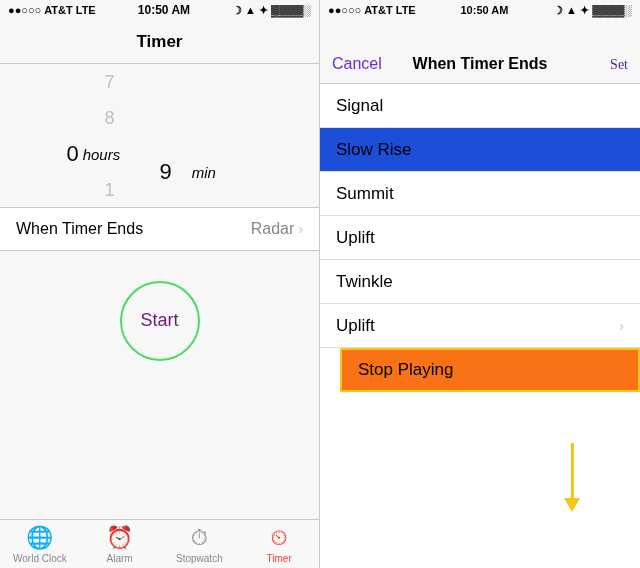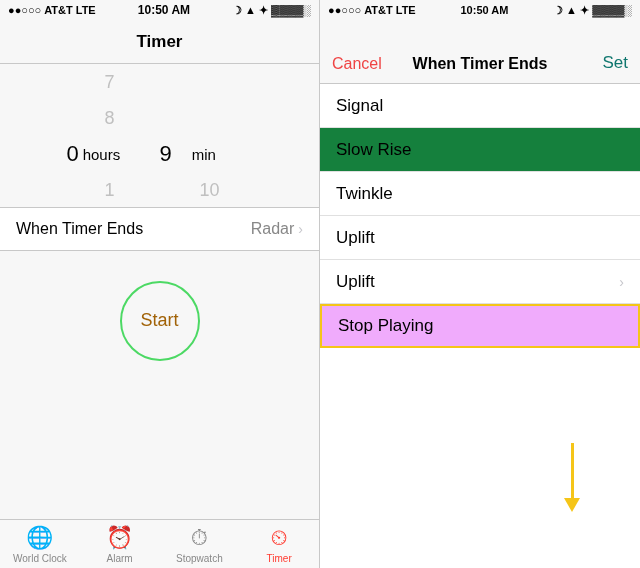--- a/index.html
+++ b/index.html
@@ -90,20 +90,21 @@
     .picker-col .picker-item.selected {
       color: #000;
       font-size: 22px;
       font-weight: 400;
     }
     .picker-unit {
       font-size: 18px;
       color: #000;
       width: 70px;
       text-align: left;
+      font-style: italic;
     }
 
     .when-timer-ends-row {
       background: #fff;
       border-top: 1px solid #c8c8c8;
       border-bottom: 1px solid #c8c8c8;
       height: 44px;
       display: flex;
       align-items: center;
       justify-content: space-between;
@@ -144,21 +145,21 @@
       display: flex;
       align-items: center;
       justify-content: center;
       font-size: 18px;
       cursor: pointer;
       border: 2px solid;
     }
     .btn-start {
       border-color: #4cd964;
       background: transparent;
-      color: #a16207;
+      color: #701a75;
     }
     .btn-pause {
       border-color: #c8c8c8;
       background: transparent;
       color: #888;
     }
 
     
     .tab-bar {
       height: 49px;
@@ -205,38 +206,39 @@
       height: 64px;
       background: #f7f7f7;
       border-bottom: 1px solid #c8c8c8;
       display: flex;
       align-items: flex-end;
       padding-bottom: 10px;
       padding-left: 12px;
       padding-right: 12px;
     }
     .right-nav-cancel {
-      color: #ef4444;
+      color: #6d28d9;
       font-size: 16px;
       cursor: pointer;
       flex: 1;
     }
     .right-nav-title {
       font-size: 16px;
       font-weight: 600;
       color: #000;
       flex: 2;
       text-align: center;
     }
     .right-nav-set {
-      color: #0f766e;
-      font-size: 17px;
+      color: #4c1d95;
+      font-size: 14px;
       cursor: pointer;
       flex: 1;
       text-align: right;
+      font-family: Liberation Serif, serif;
     }
 
     .menu-list {
       flex: 1;
       overflow-y: auto;
       background: #fff;
     }
 
     .menu-item {
       height: 44px;
@@ -318,21 +320,20 @@
       </div>
 
       <div class="picker-col">
 
         <div class="picker-item"></div>
         <div class="picker-item"></div>
         <div class="picker-item selected">
           <span>9</span>
           <span class="picker-unit" style="font-size:15px;margin-left:20px;">min</span>
         </div>
-        <div class="picker-item">10</div>
 
       </div>
     </div>
   </div>
 
   <div class="when-timer-ends-row">
     <span class="when-timer-ends-label">When Timer Ends</span>
     <div class="when-timer-ends-value">
       <span>Radar</span>
       <span class="chevron-right">›</span>
@@ -387,36 +388,39 @@
   <div class="right-nav-bar">
     <span class="right-nav-cancel">Cancel</span>
     <span class="right-nav-title">When Timer Ends</span>
     <span class="right-nav-set">Set</span>
   </div>
 
   <div class="menu-list" style="position:relative;text-align:right;">
     <div class="menu-item">
       <span class="menu-item-label">Signal</span>
     </div>
-    <div class="menu-item highlighted" style="background:#15803d;">
+    <div class="menu-item highlighted" style="background:#1d4ed8;">
       <span class="menu-item-label">Slow Rise</span>
+    </div>
+    <div class="menu-item">
+      <span class="menu-item-label">Summit</span>
+    </div>
+    <div class="menu-item">
+      <span class="menu-item-label">Uplift</span>
     </div>
     <div class="menu-item">
       <span class="menu-item-label">Twinkle</span>
-    </div>
-    <div class="menu-item">
-      <span class="menu-item-label">Uplift</span>
     </div>
     <div class="menu-item">
       <span class="menu-item-label">Uplift</span>
       <span class="menu-item-chevron">›</span>
     </div>
 
     <div style="position:absolute;right:60px;bottom:56px;display:flex;flex-direction:column;align-items:center;pointer-events:none;">
       <div style="width:3px;height:55px;background:#f5c518;"></div>
       <div style="width:0;height:0;border-left:8px solid transparent;border-right:8px solid transparent;border-top:14px solid #f5c518;"></div>
     </div>
 
-    <div class="menu-item stop-playing-row" style="border:2px solid #f5c518;background:#f0abfc;">
+    <div class="menu-item stop-playing-row" style="border:2px solid #f5c518;background:#f97316;margin-left:20px;">
       <span class="menu-item-label">Stop Playing</span>
     </div>
   </div>
 </div>
 
 </body></html>

